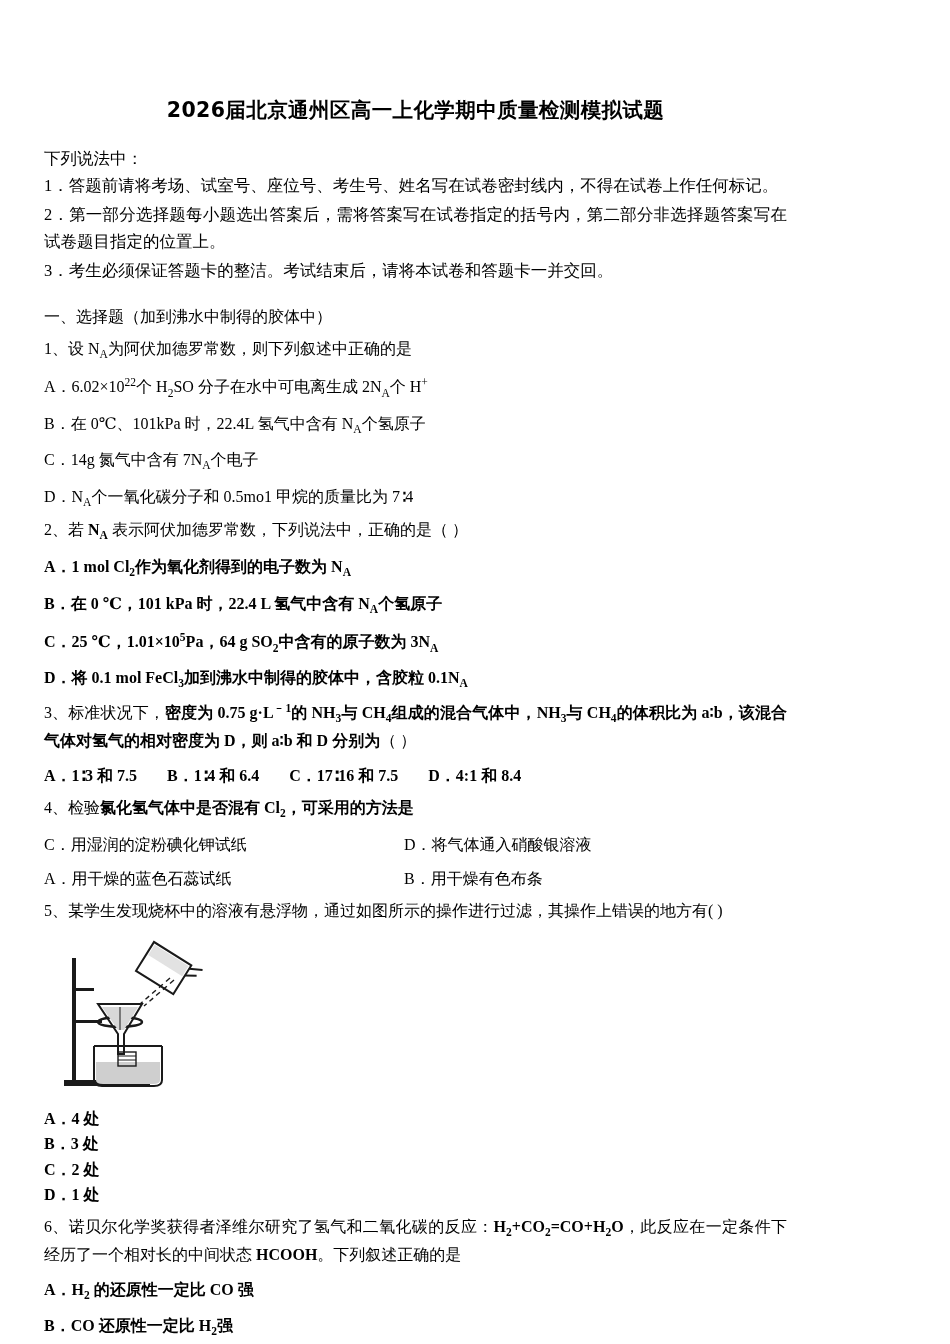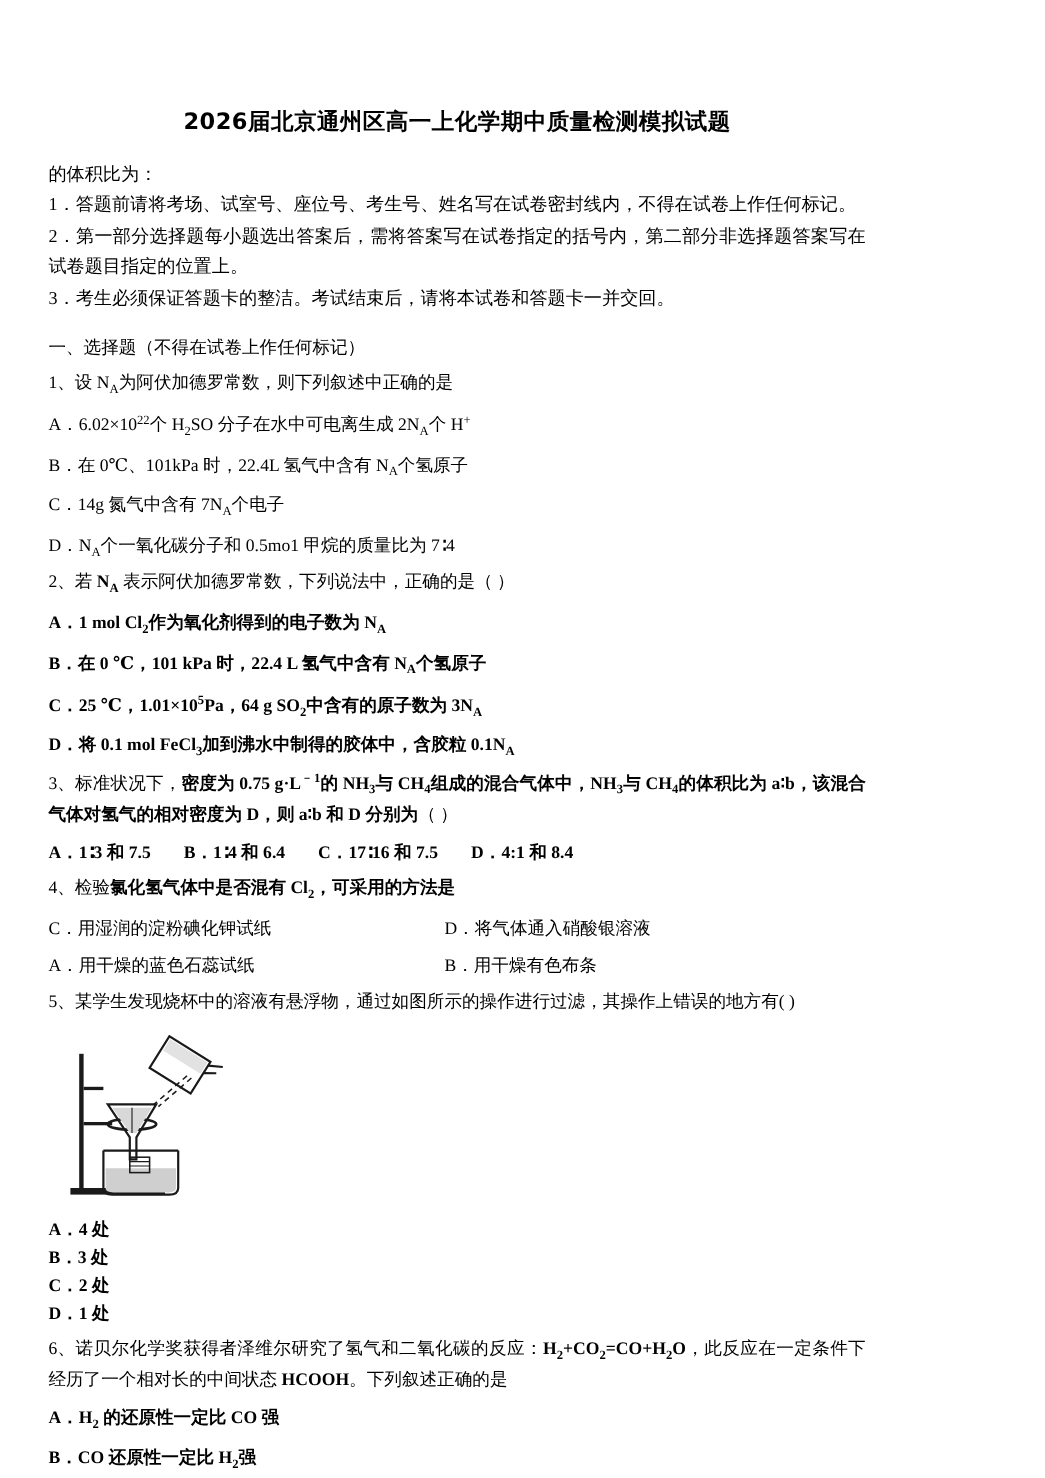--- a/index.html
+++ b/index.html
@@ -96,26 +96,26 @@
   }
   .figure svg { display: block; }
 </style>
 </head>
 <body>
 
 <div class="page">
 
   <div class="doc-title">2026届北京通州区高一上化学期中质量检测模拟试题</div>
 
-  <div class="notice-head">的体积比为：</div>
+  <div class="notice-head">下列说法中：</div>
   <div class="para">1．答题前请将考场、试室号、座位号、考生号、姓名写在试卷密封线内，不得在试卷上作任何标记。</div>
   <div class="para">2．第一部分选择题每小题选出答案后，需将答案写在试卷指定的括号内，第二部分非选择题答案写在试卷题目指定的位置上。</div>
   <div class="para">3．考生必须保证答题卡的整洁。考试结束后，请将本试卷和答题卡一并交回。</div>
 
-  <div class="section-head">一、选择题（不得在试卷上作任何标记）</div>
+  <div class="section-head">一、选择题（加到沸水中制得的胶体中）</div>
 
   <div class="q">
     <span>1、设 N</span><sub>A</sub><span>为阿伏加德罗常数，则下列叙述中正确的是</span>
   </div>
   <div class="opt">
     A．6.02×10<sup>22</sup>个 H<sub>2</sub>SO 分子在水中可电离生成 2N<sub>A</sub>个 H<sup>+</sup>
   </div>
   <div class="opt">
     B．在 0℃、101kPa 时，22.4L 氢气中含有 N<sub>A</sub>个氢原子
   </div>

